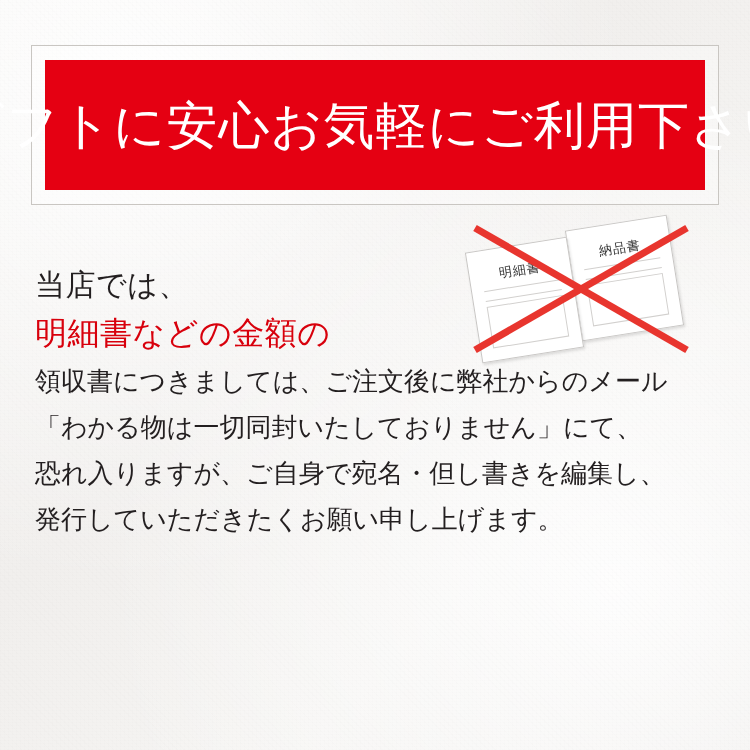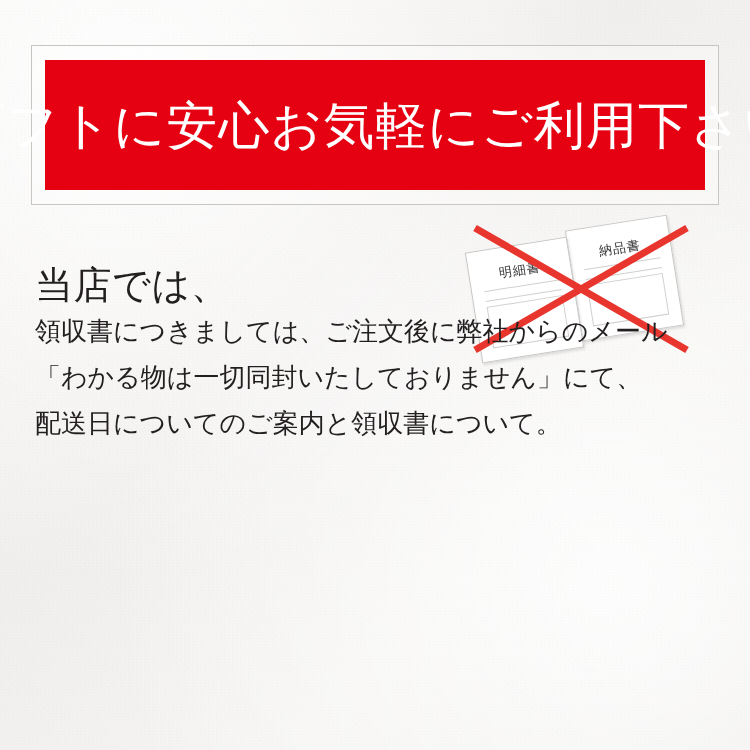--- a/index.html
+++ b/index.html
@@ -69,21 +69,21 @@
   }
 
   
   #copy {
     position: absolute;
     left: 35px;
     top: 262px;
     width: 690px;
   }
   .line {
-    font-size: 38px;
+    font-size: 30px;
     line-height: 46px;
     color: #231f20;
     white-space: nowrap;
     letter-spacing: 0.5px;
   }
   .line.red {
     color: #d8000c;
     font-size: 32px;
     line-height: 50px;
   }
@@ -181,17 +181,19 @@
       <div class="doc-box"></div>
     </div>
     <svg id="cross" viewBox="0 0 250 135">
       <line x1="20" y1="6" x2="232" y2="128" stroke="#e8352e" stroke-width="7" stroke-linecap="butt"></line>
       <line x1="232" y1="6" x2="20" y2="128" stroke="#e8352e" stroke-width="7" stroke-linecap="butt"></line>
     </svg>
   </div>
 
   <div id="copy">
     <div class="line">当店では、</div>
+    <div class="line red">明細書などの金額の</div>
     <div class="line small">領収書につきましては、ご注文後に弊社からのメール</div>
     <div class="line small">「わかる物は一切同封いたしておりません」にて、</div>
-    <div class="line small">配送日についてのご案内と領収書について。</div>
+    <div class="line small">恐れ入りますが、ご自身で宛名・但し書きを編集し、</div>
+    <div class="line small">発行していただきたくお願い申し上げます。</div>
   </div>
 </div>
 
 </body></html>

